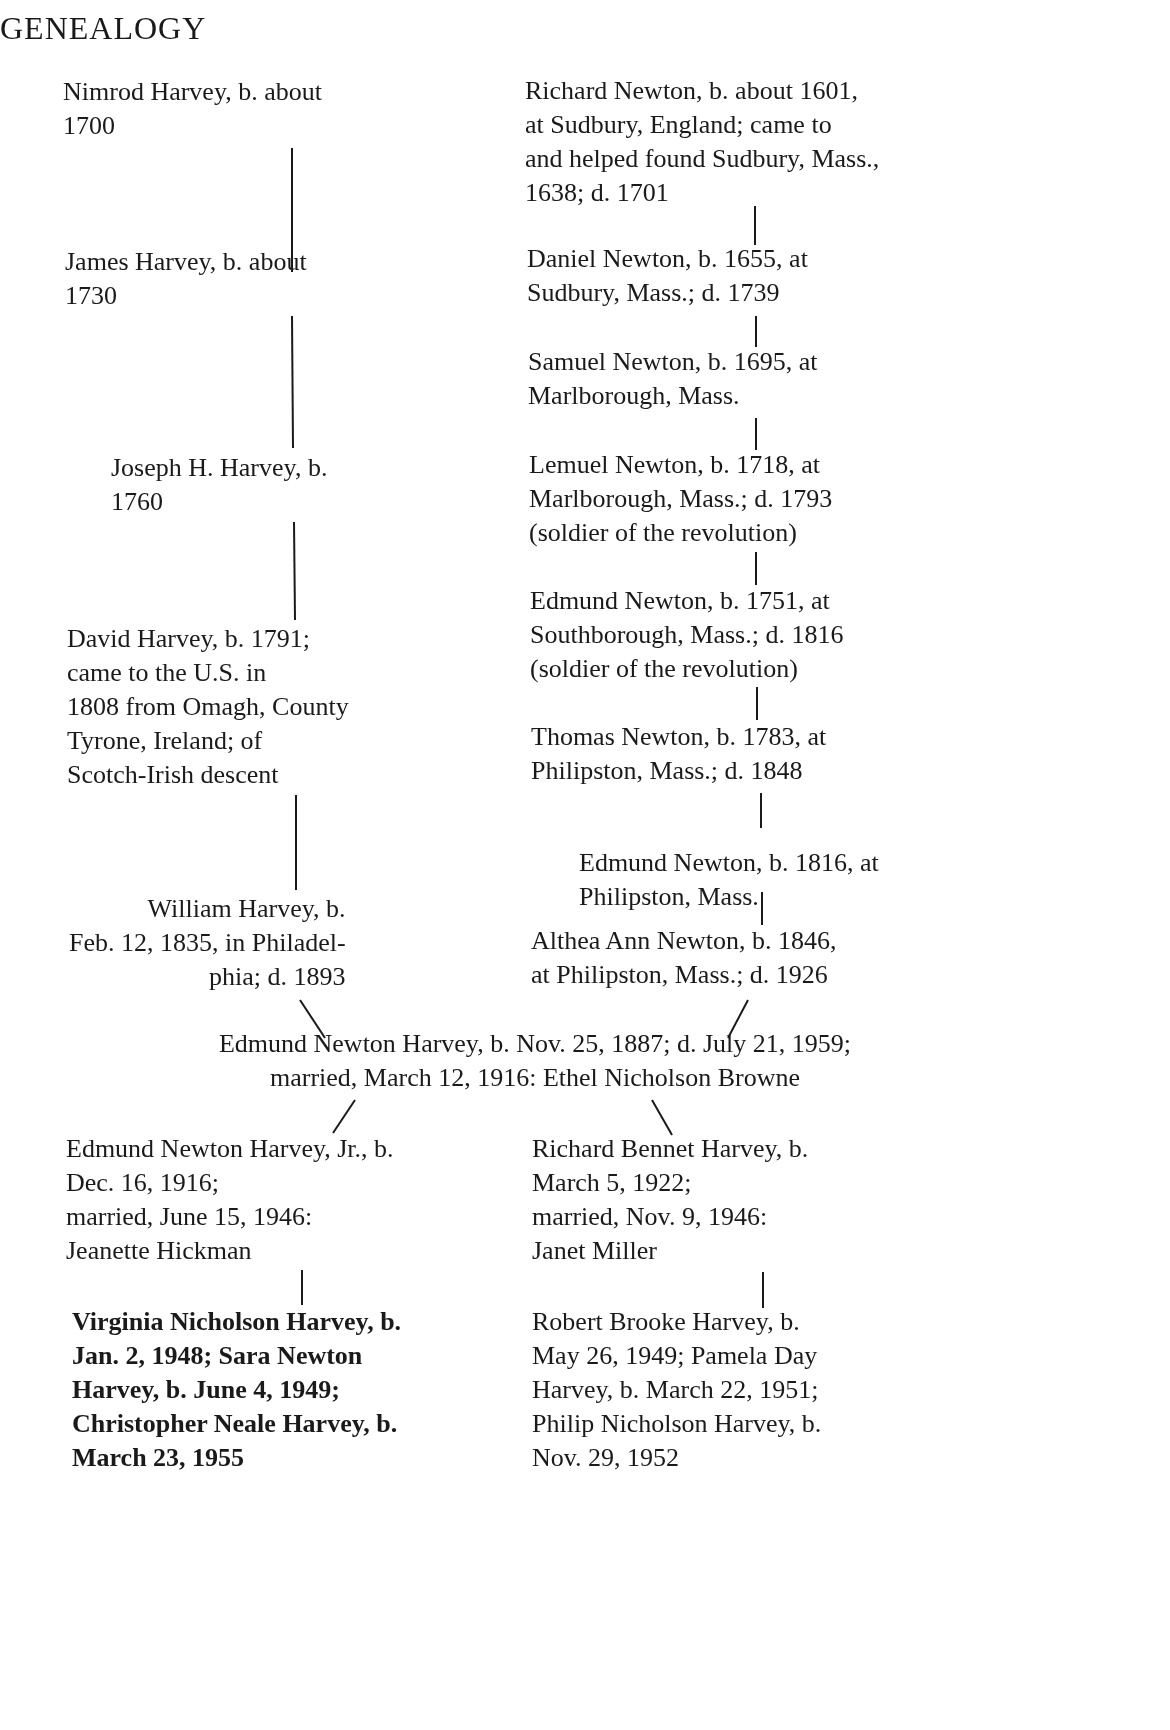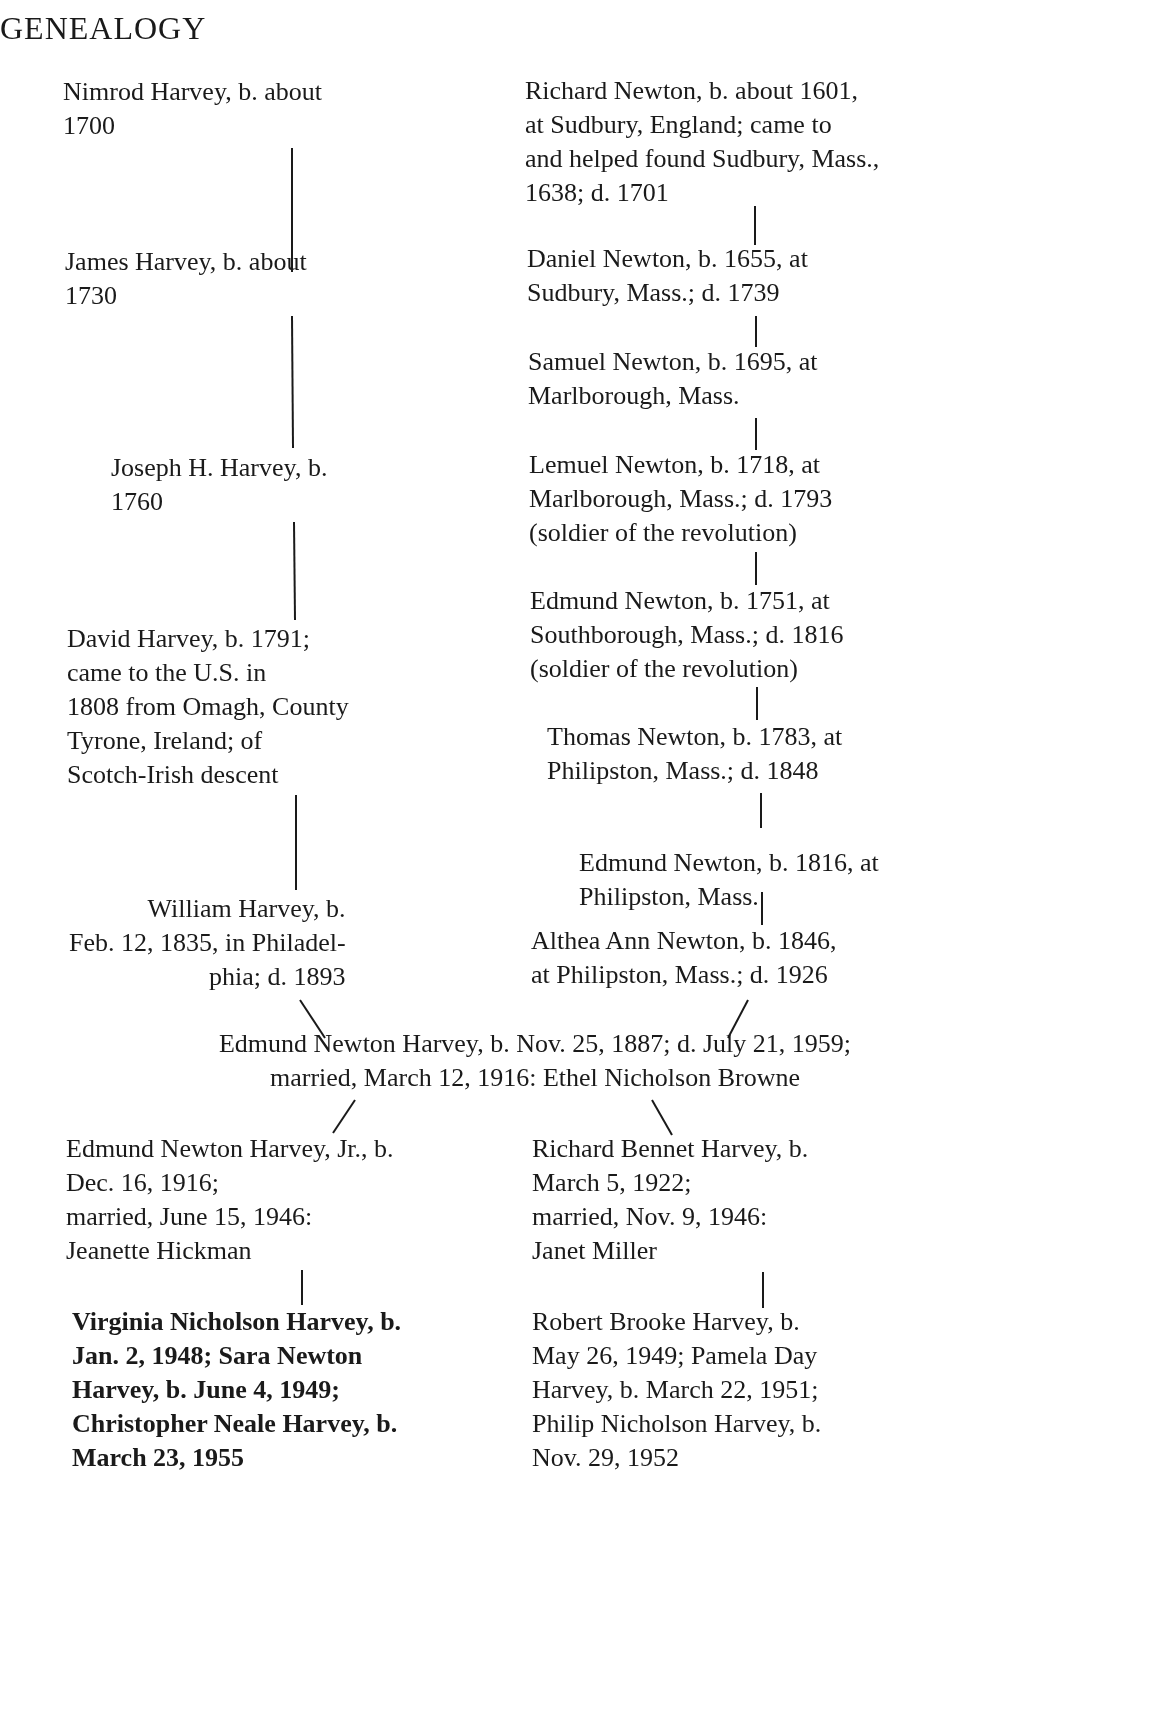--- a/index.html
+++ b/index.html
@@ -39,21 +39,21 @@
 <div class="entry" style="left:527px;top:242px;">Daniel Newton, b. 1655, at
 Sudbury, Mass.; d. 1739</div>
 <div class="entry" style="left:528px;top:345px;">Samuel Newton, b. 1695, at
 Marlborough, Mass.</div>
 <div class="entry" style="left:529px;top:448px;">Lemuel Newton, b. 1718, at
 Marlborough, Mass.; d. 1793
 (soldier of the revolution)</div>
 <div class="entry" style="left:530px;top:584px;">Edmund Newton, b. 1751, at
 Southborough, Mass.; d. 1816
 (soldier of the revolution)</div>
-<div class="entry" style="left:547px;top:720px;">Thomas Newton, b. 1783, at
+<div class="entry" style="left:531px;top:720px;">Thomas Newton, b. 1783, at
 Philipston, Mass.; d. 1848</div>
 <div class="entry" style="left:531px;top:846px;margin-left:48px;">Edmund Newton, b. 1816, at
 Philipston, Mass.</div>
 <div class="entry" style="left:531px;top:924px;">Althea Ann Newton, b. 1846,
 at Philipston, Mass.; d. 1926</div>
 
 <div class="entry center" style="left:120px;top:1027px;width:830px;">Edmund Newton Harvey, b. Nov. 25, 1887; d. July 21, 1959;
 married, March 12, 1916: Ethel Nicholson Browne</div>
 
 <div class="entry" style="left:66px;top:1132px;">Edmund Newton Harvey, Jr., b.

